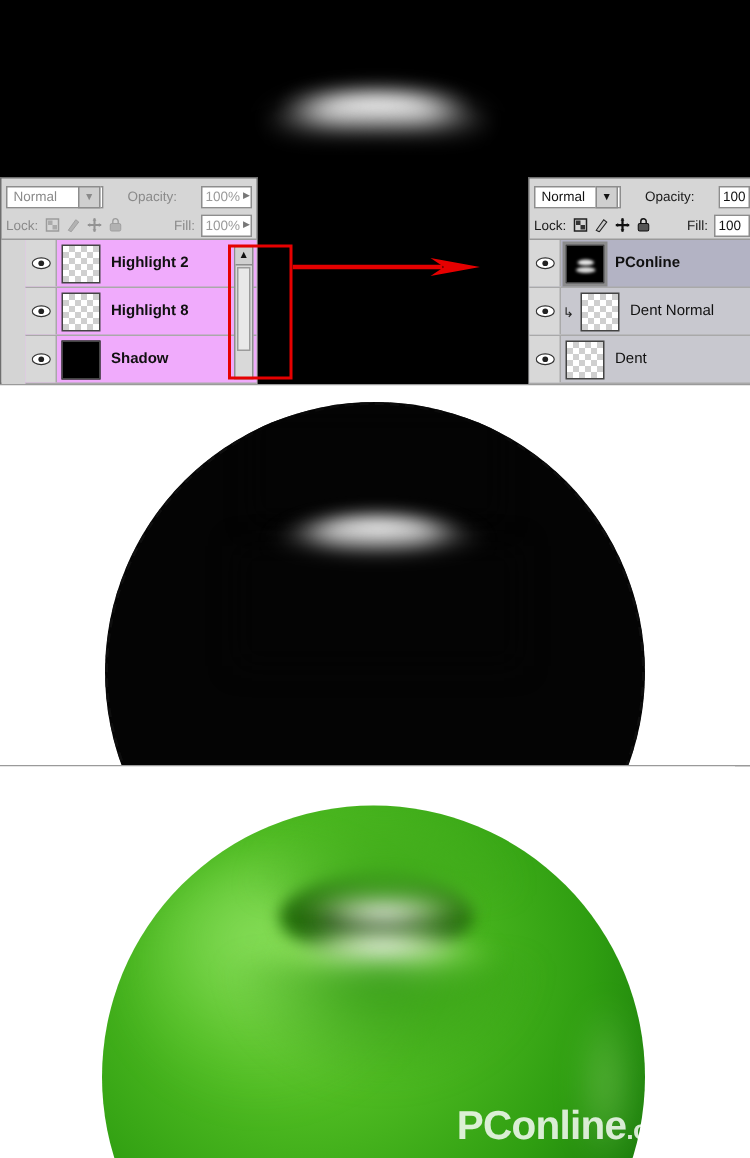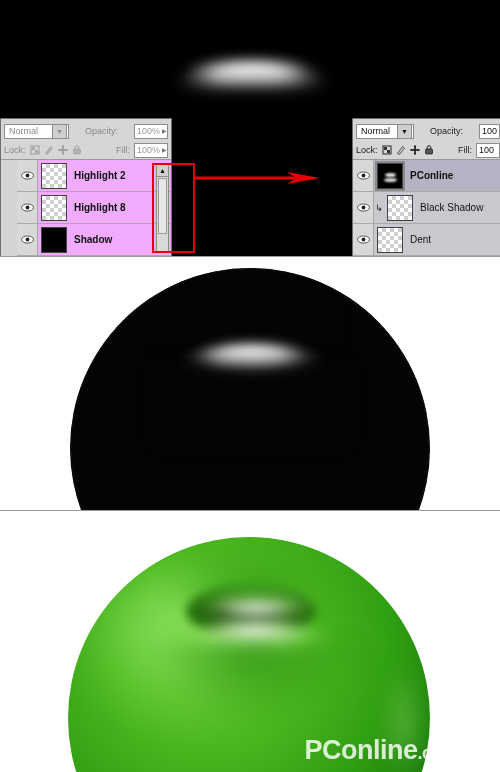--- a/index.html
+++ b/index.html
@@ -303,21 +303,21 @@
       </div>
       <div class="lyr">
         <span class="eye-cell">
           <svg width="13" height="9" viewBox="0 0 13 9">
               <ellipse cx="6.5" cy="4.5" rx="6" ry="3.6" fill="#fff" stroke="#333" stroke-width=".8"></ellipse>
               <circle cx="6.5" cy="4.5" r="1.9" fill="#222"></circle>
             </svg>
         </span>
         <span class="clip-cell">↳</span>
         <span class="thumb"></span>
-        <span class="lname" style="font-weight:normal">Black Shadow</span>
+        <span class="lname" style="font-weight:normal">Dent Normal</span>
       </div>
       <div class="lyr">
         <span class="eye-cell">
           <svg width="13" height="9" viewBox="0 0 13 9">
               <ellipse cx="6.5" cy="4.5" rx="6" ry="3.6" fill="#fff" stroke="#333" stroke-width=".8"></ellipse>
               <circle cx="6.5" cy="4.5" r="1.9" fill="#222"></circle>
             </svg>
         </span>
         <span class="thumb"></span>
         <span class="lname under" style="font-weight:normal">Dent</span>

